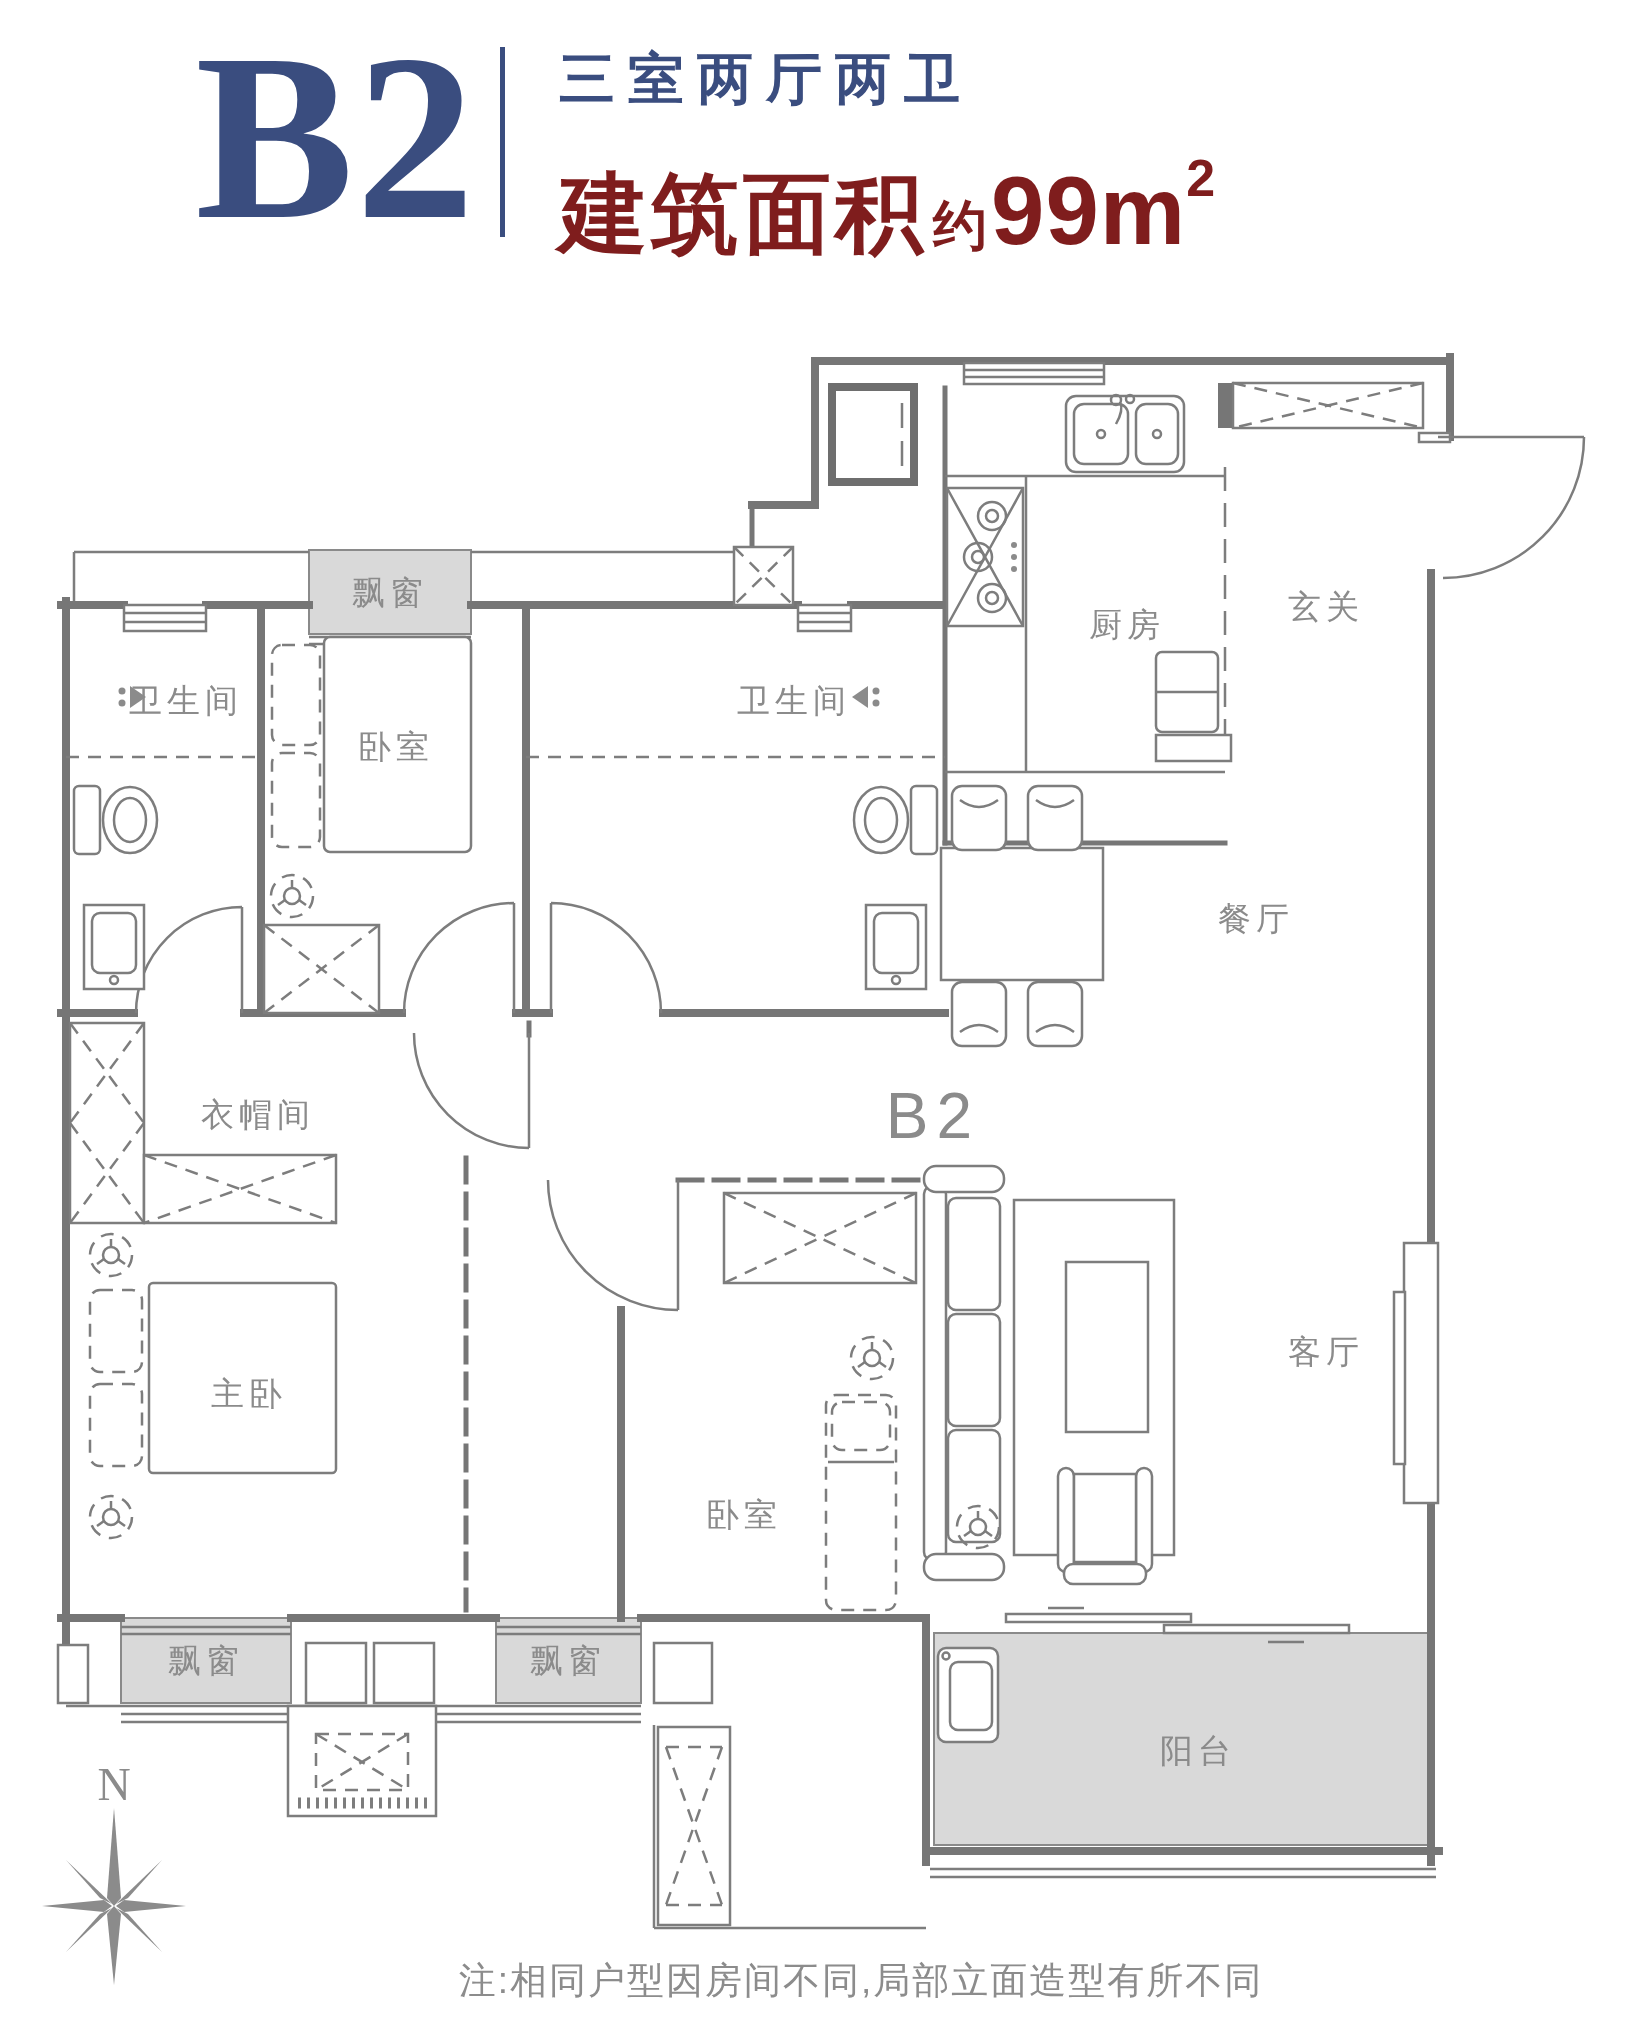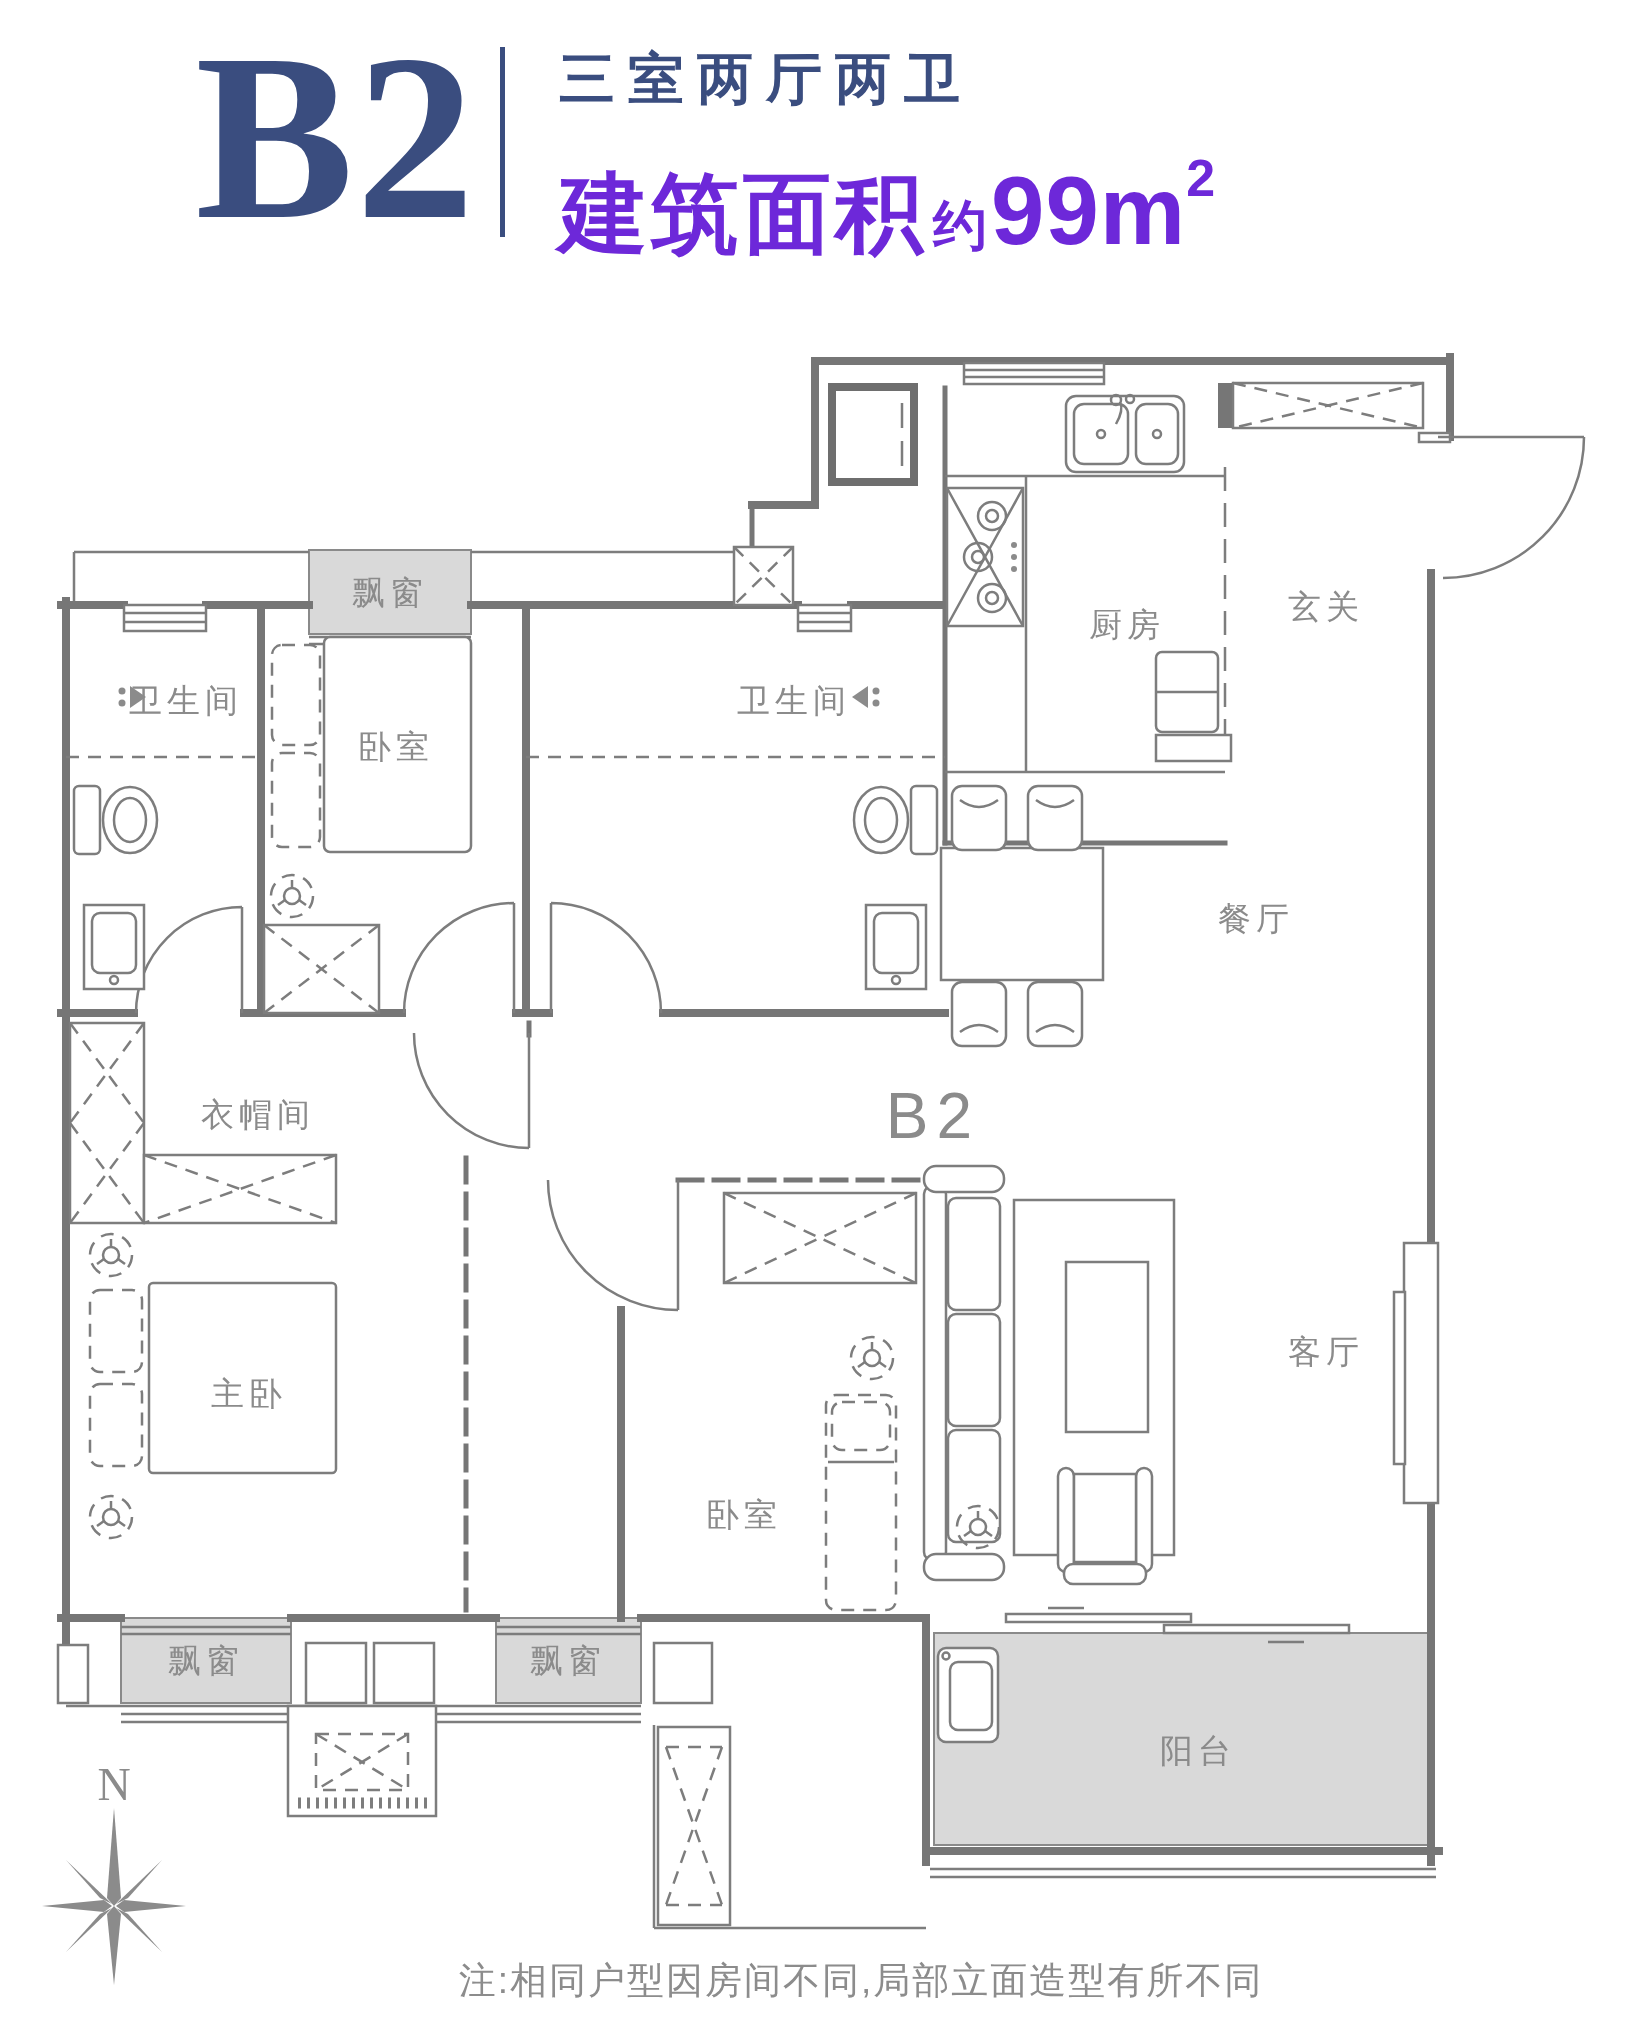--- a/index.html
+++ b/index.html
@@ -5,21 +5,21 @@
   html,body{margin:0;padding:0;background:#ffffff;}
   .page{position:relative;width:1630px;height:2027px;background:#fff;overflow:hidden;
         font-family:"Liberation Sans",sans-serif;margin-left:6px;}
   
   .hdr-unit{position:absolute;left:175px;top:18px;width:310px;text-align:center;
             font-family:"Liberation Serif",serif;font-weight:700;font-size:238px;line-height:1.0;
             color:#3a4d7f;letter-spacing:2px;}
   .hdr-div{position:absolute;left:494px;top:47px;width:5px;height:190px;background:#3a4d7f;}
   .hdr-line1{position:absolute;left:553px;top:42px;font-size:56px;font-weight:700;color:#3a4d7f;
              letter-spacing:13px;}
-  .hdr-line2{position:absolute;left:553px;top:148px;color:#6d28d9;white-space:nowrap;}
+  .hdr-line2{position:absolute;left:553px;top:148px;color:#7f1d1d;white-space:nowrap;}
   .hdr-line2 .big{font-size:88px;font-weight:700;letter-spacing:4px;}
   .hdr-line2 .approx{font-size:54px;font-weight:700;margin-left:6px;margin-right:4px;}
   .hdr-line2 .num{font-size:96px;font-weight:700;letter-spacing:1px;}
   .hdr-line2 sup{font-size:52px;font-weight:700;vertical-align:48px;}
   
   svg{position:absolute;left:0;top:0;}
   .w8{stroke:#767676;stroke-width:8;fill:none;stroke-linecap:square;}
   .w5{stroke:#767676;stroke-width:5;fill:none;stroke-linecap:square;}
   .w2{stroke:#7d7d7d;stroke-width:2.5;fill:none;}
   .w2f{stroke:#7d7d7d;stroke-width:2.5;fill:#ffffff;}

